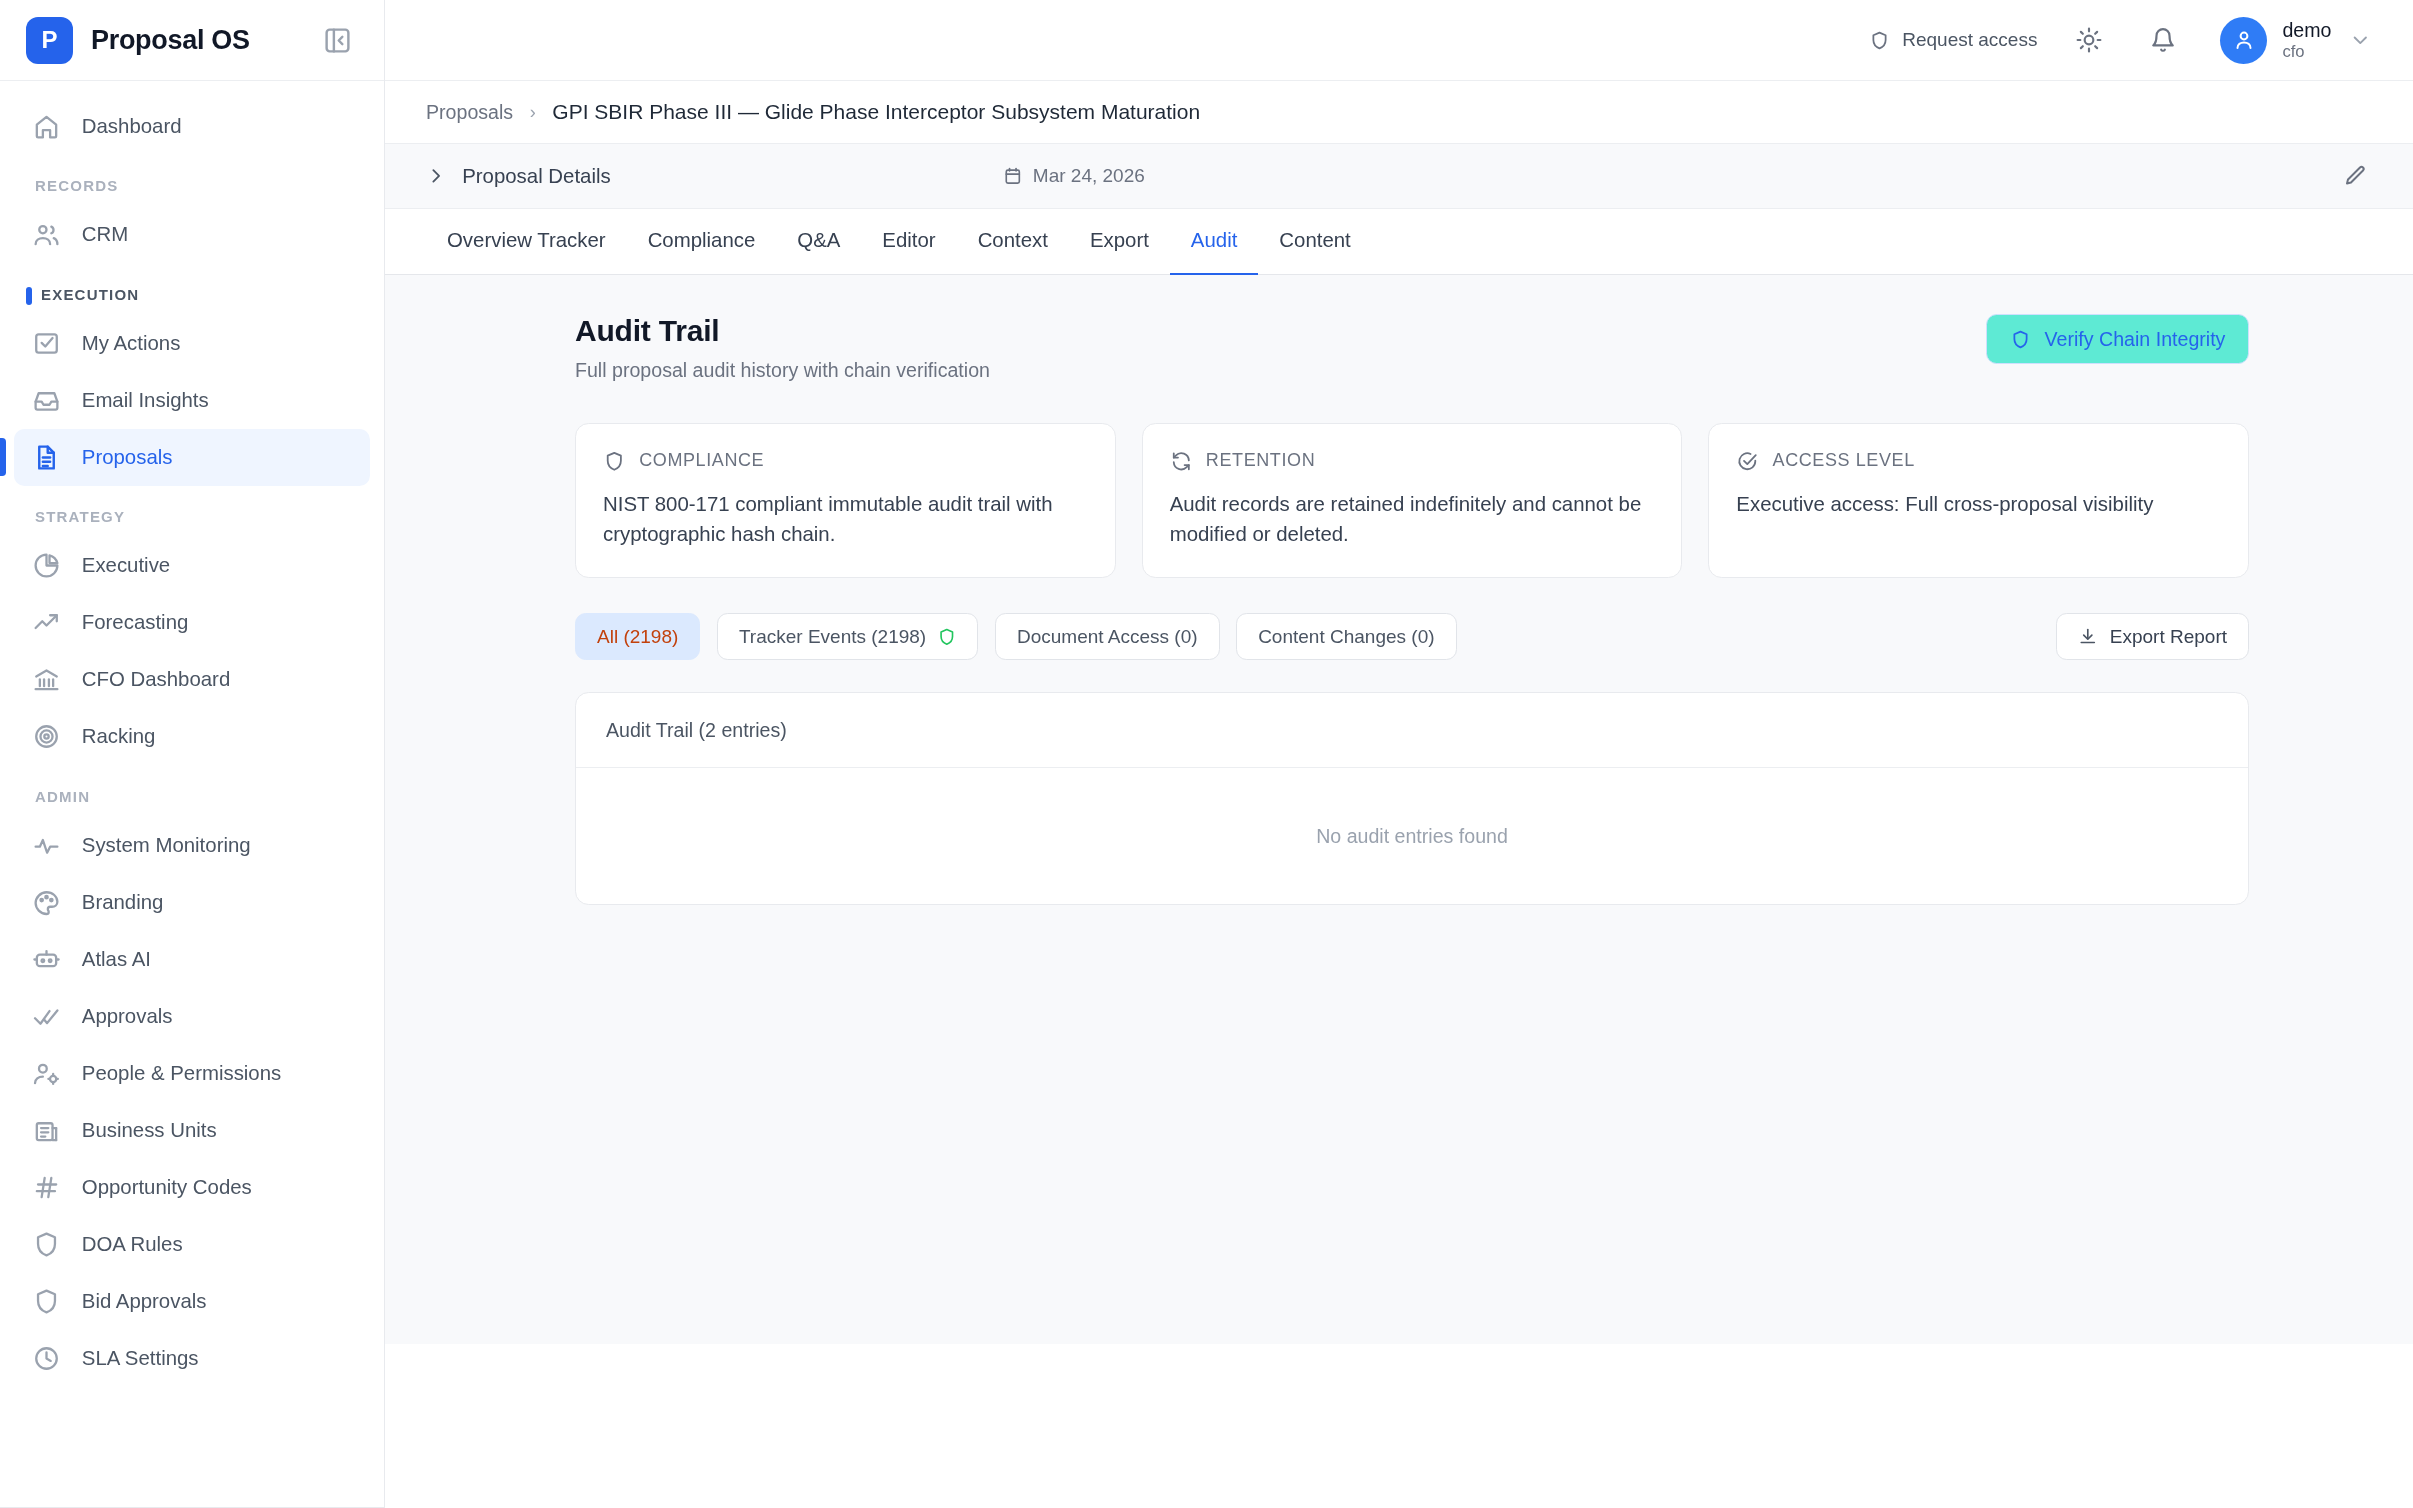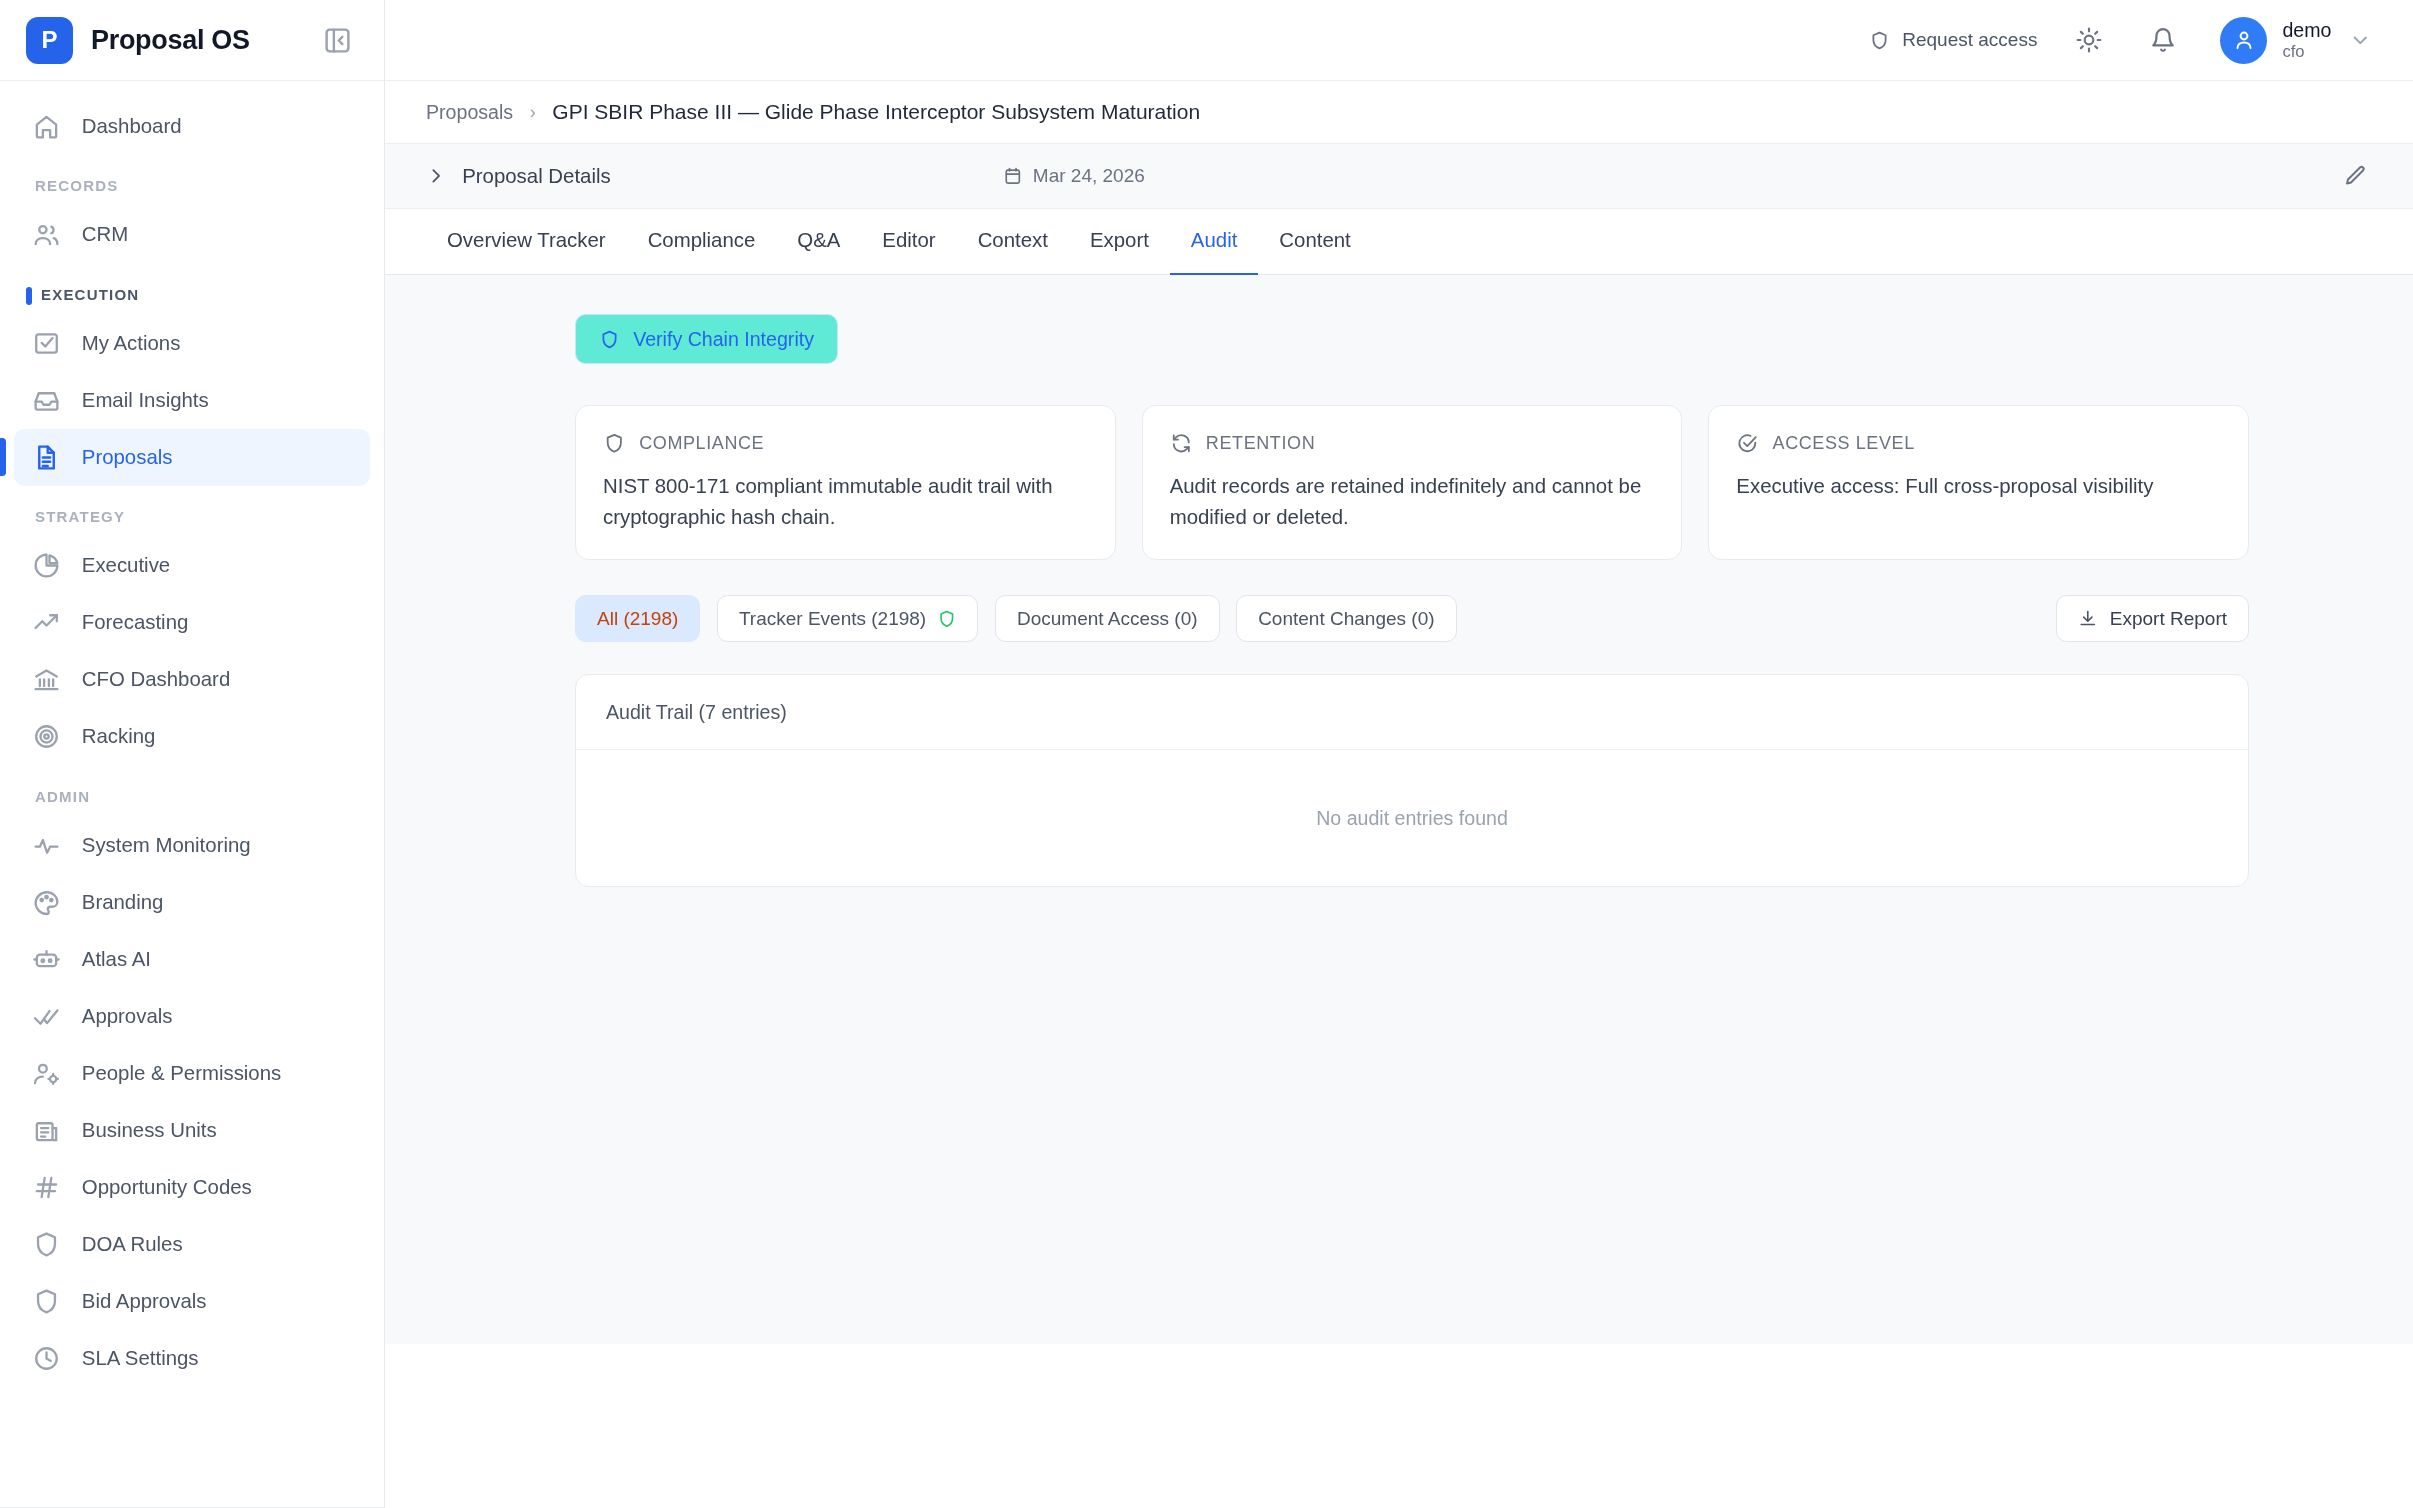--- a/index.html
+++ b/index.html
@@ -474,20 +474,24 @@
         <div class="tab">Context</div>
         <div class="tab">Export</div>
         <div class="tab active">Audit</div>
         <div class="tab">Content</div>
       </div>
 
     <div class="content">
       <div class="content-inner">
 
         <div class="page-head">
+          <div>
+            <div class="page-title">Audit Trail</div>
+            <div class="page-sub">Full proposal audit history with chain verification</div>
+          </div>
           <div class="verify-btn">
             <span>
               <svg width="21" height="21" viewBox="0 0 24 24" fill="none" stroke="#2563eb" stroke-width="2" stroke-linejoin="round">
                   <path d="M12 3l7 3v5.5c0 4.5-3 8-7 9.5-4-1.5-7-5-7-9.5V6z"></path>
                 </svg>
             </span>
             <span>Verify Chain Integrity</span>
           </div>
         </div>
 
@@ -558,21 +562,21 @@
                   <polyline points="7,10 12,15 17,10"></polyline>
                   <path d="M4 19h16"></path>
               </svg>
             </span>
             <span>Export Report</span>
           </div>
         </div>
 
         <div class="trail">
           <div class="trail-head">
-            <span>Audit Trail (7 entries)</span>
+            <span>Audit Trail (2 entries)</span>
           </div>
           <div class="trail-body">
             <span class="trail-empty">No audit entries found</span>
           </div>
         </div>
 
       </div>
     </div>
   </section>
 </div>

